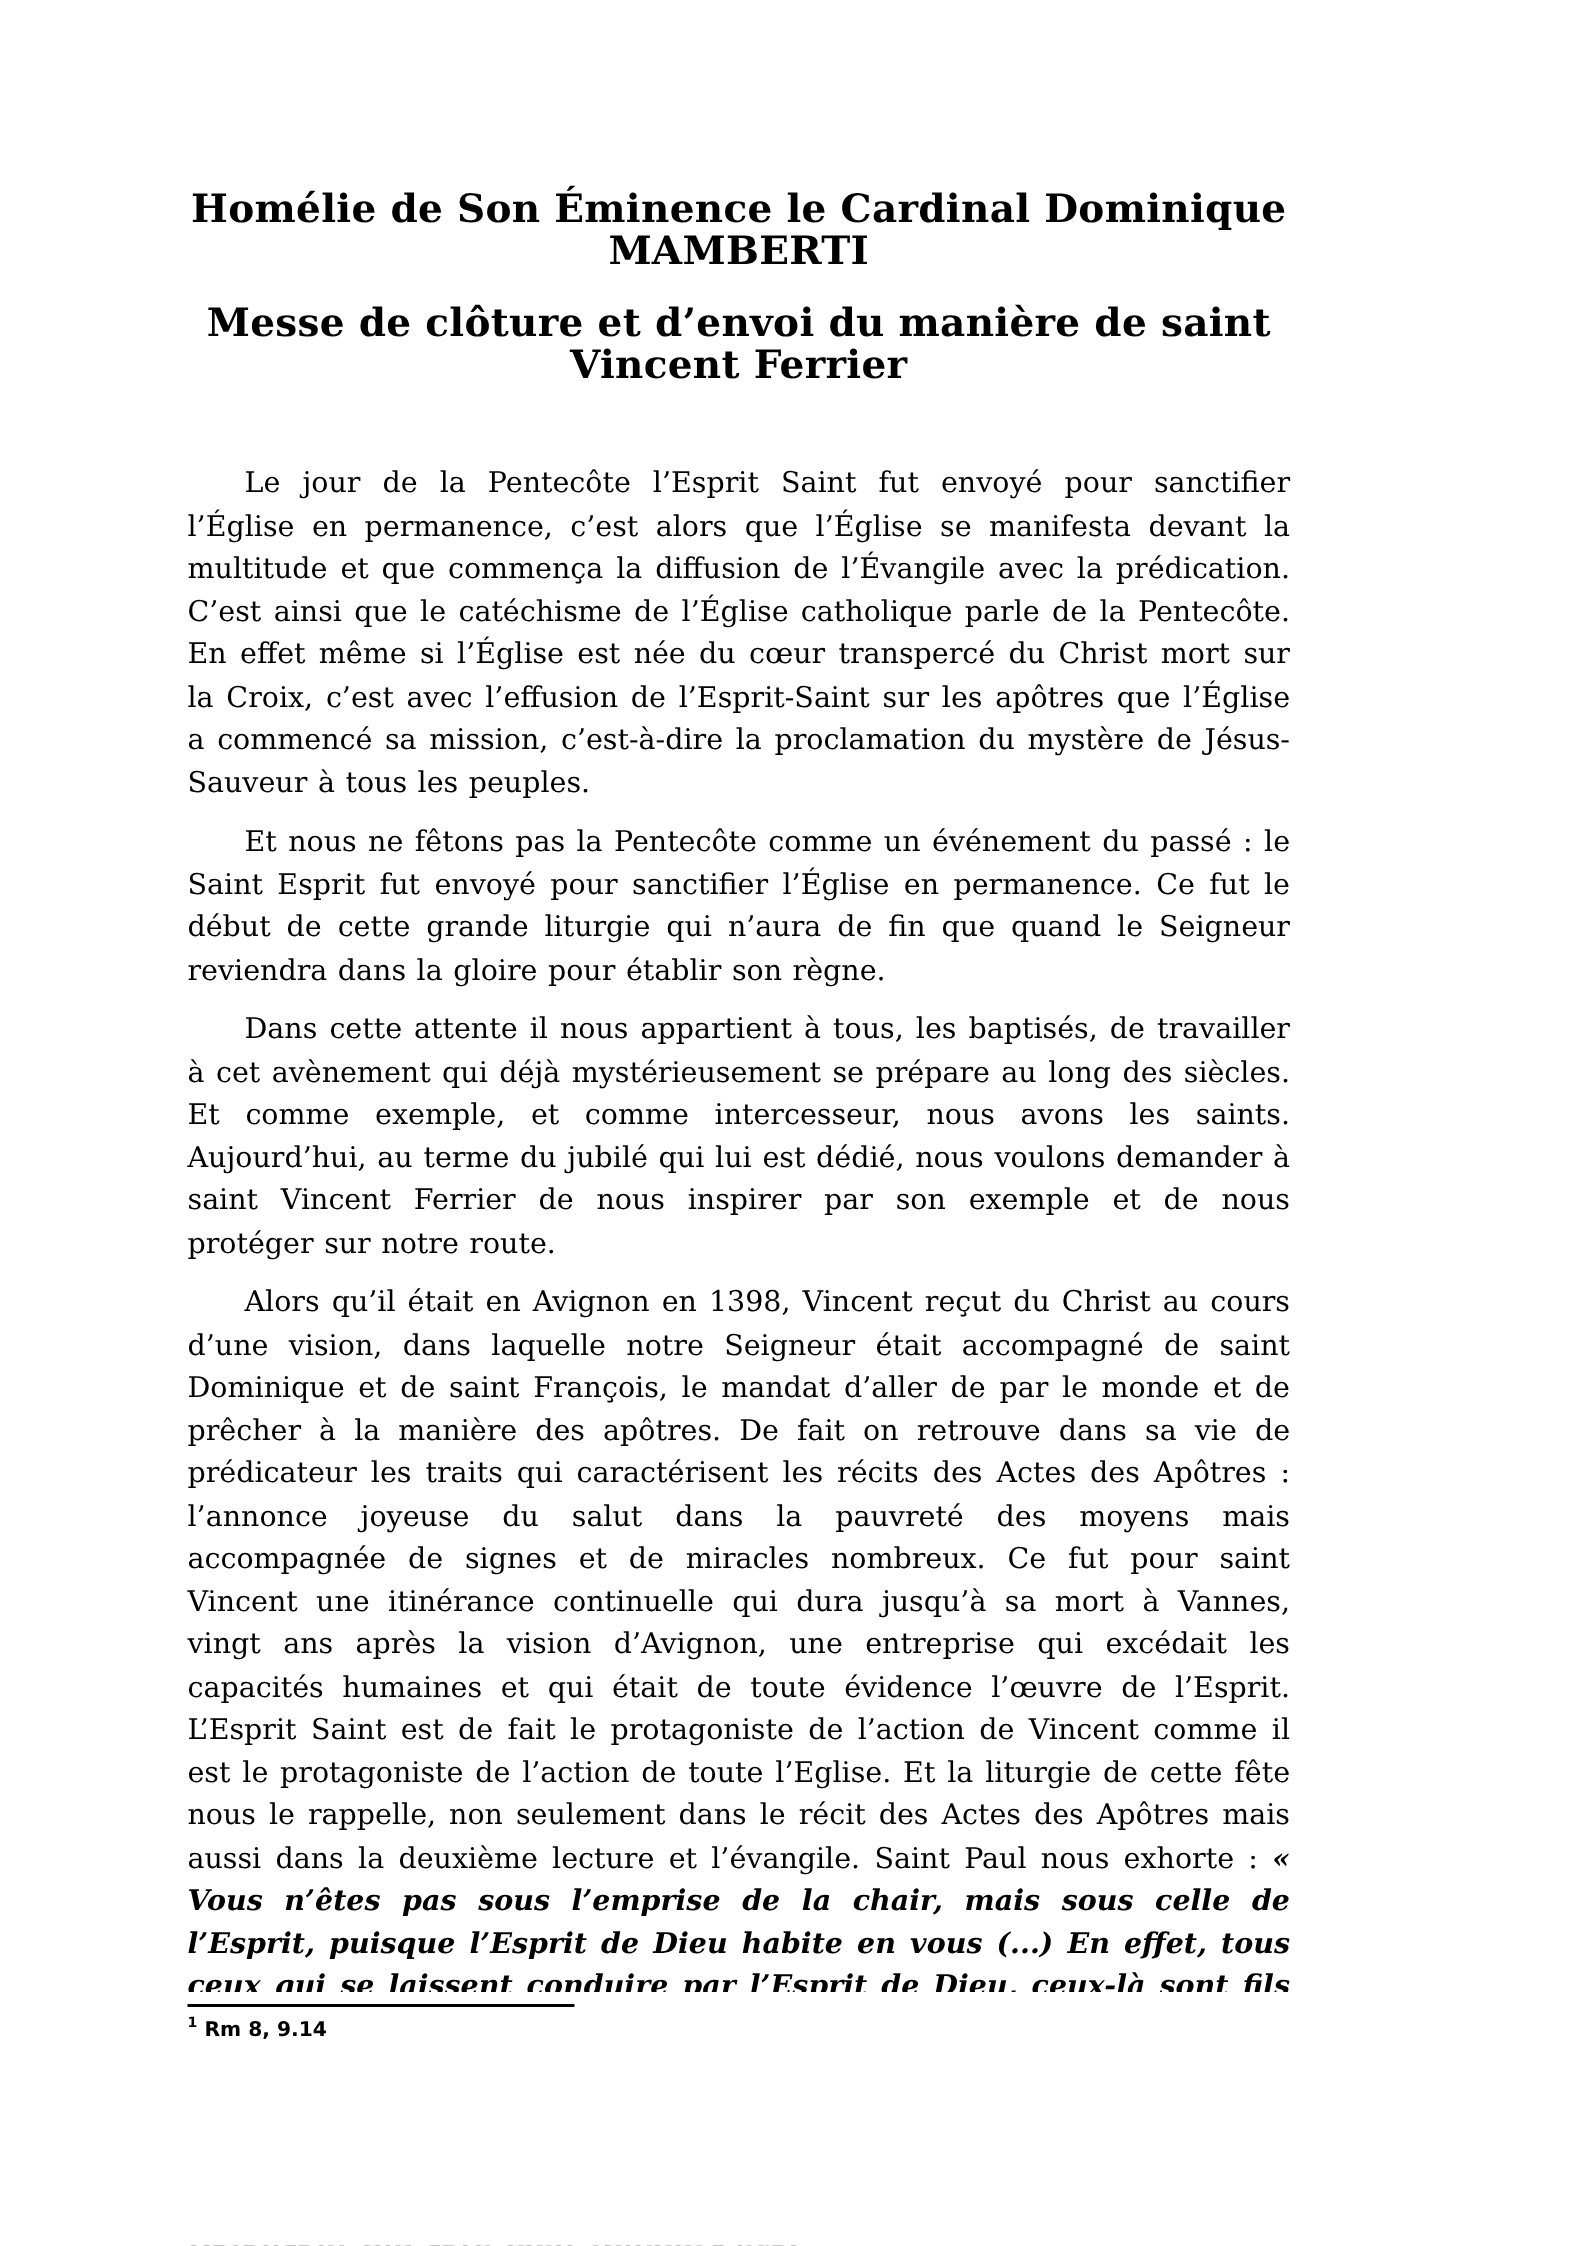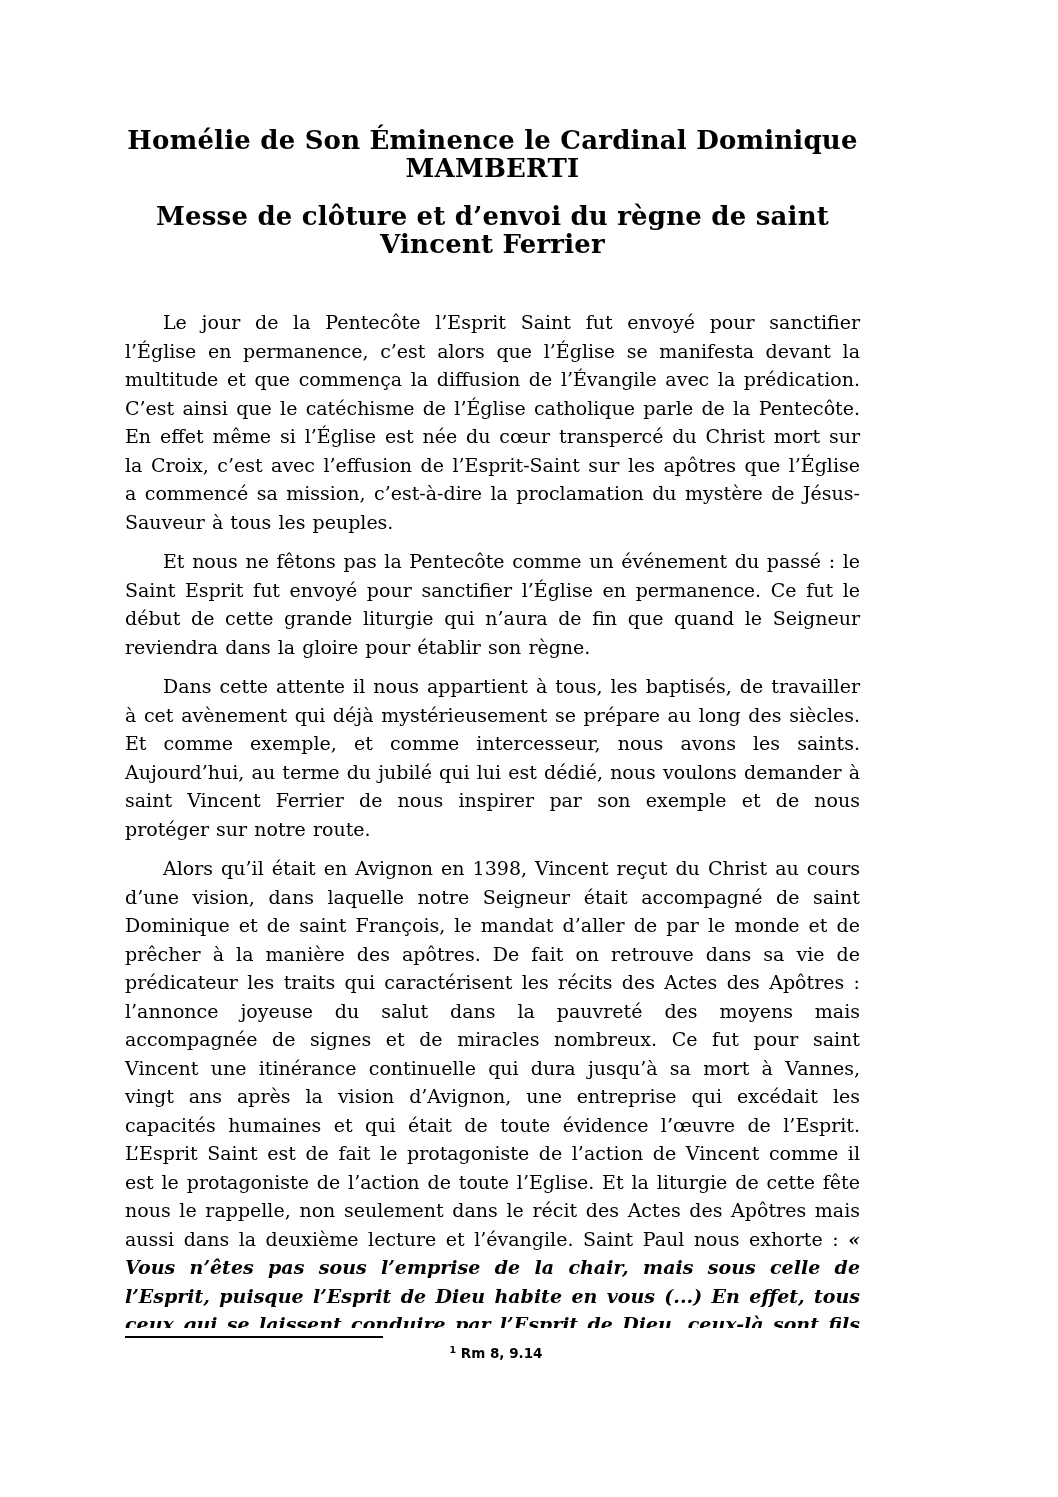--- a/index.html
+++ b/index.html
@@ -52,21 +52,20 @@
     line-height: 0;
   }
   .footnote-area {
     position: absolute;
     top: 1328px;
     left: 0;
     right: 0;
     bottom: 0;
     background: #ffffff;
     padding: 8px 116px 0 125px;
-    text-align: center;
   }
   .footnote-rule {
     width: 258px;
     border: 0;
     border-top: 2.5px solid #000000;
     margin: 0 0 7px 0;
   }
   .footnote-text {
     font-family: "DejaVu Sans", sans-serif;
     font-size: 13.5px;
@@ -79,21 +78,21 @@
     line-height: 0;
   }
 </style>
 </head>
 <body>
 
 <div class="page">
 
   <header class="doc-header">
     <h1 class="title-line">Homélie de Son Éminence le Cardinal Dominique MAMBERTI</h1>
-    <h1 class="title-line">Messe de clôture et d’envoi du règne de saint Vincent Ferrier</h1>
+    <h1 class="title-line">Messe de clôture et d’envoi du manière de saint Vincent Ferrier</h1>
   </header>
 
   <main class="doc-body">
 
   <p class="para"><span>Le jour de la Pentecôte l’Esprit Saint fut envoyé pour sanctifier l’Église en permanence, c’est alors que l’Église se manifesta devant la multitude et que commença la diffusion de l’Évangile avec la prédication. C’est ainsi que le catéchisme de l’Église catholique parle de la Pentecôte. En effet même si l’Église est née du cœur transpercé du Christ mort sur la Croix, c’est avec l’effusion de l’Esprit-Saint sur les apôtres que l’Église a commencé sa mission, c’est-à-dire la proclamation du mystère de Jésus-Sauveur à tous les peuples.</span></p>
       <p class="para"><span>Et nous ne fêtons pas la Pentecôte comme un événement du passé : le Saint Esprit fut envoyé pour sanctifier l’Église en permanence. Ce fut le début de cette grande liturgie qui n’aura de fin que quand le Seigneur reviendra dans la gloire pour établir son règne.</span></p>
       <p class="para"><span>Dans cette attente il nous appartient à tous, les baptisés, de travailler à cet avènement qui déjà mystérieusement se prépare au long des siècles. Et comme exemple, et comme intercesseur, nous avons les saints. Aujourd’hui, au terme du jubilé qui lui est dédié, nous voulons demander à saint Vincent Ferrier de nous inspirer par son exemple et de nous protéger sur notre route.</span></p>
       <p class="para"><span>Alors qu’il était en Avignon en 1398, Vincent reçut du Christ au cours d’une vision, dans laquelle notre Seigneur était accompagné de saint Dominique et de saint François, le mandat d’aller de par le monde et de prêcher à la manière des apôtres. De fait on retrouve dans sa vie de prédicateur les traits qui caractérisent les récits des Actes des Apôtres : l’annonce joyeuse du salut dans la pauvreté des moyens mais accompagnée de signes et de miracles nombreux. Ce fut pour saint Vincent une itinérance continuelle qui dura jusqu’à sa mort à Vannes, vingt ans après la vision d’Avignon, une entreprise qui excédait les capacités humaines et qui était de toute évidence l’œuvre de l’Esprit. L’Esprit Saint est de fait le protagoniste de l’action de Vincent comme il est le protagoniste de l’action de toute l’Eglise. Et la liturgie de cette fête nous le rappelle, non seulement dans le récit des Actes des Apôtres mais aussi dans la deuxième lecture et l’évangile. Saint Paul nous exhorte : </span><span class="quote">« Vous n’êtes pas sous l’emprise de la chair, mais sous celle de l’Esprit, puisque l’Esprit de Dieu habite en vous (...) En effet, tous ceux qui se laissent conduire par l’Esprit de Dieu, ceux-là sont fils de Dieu. Vous n’avez pas reçu un esprit qui fait de vous des esclaves et vous ramène à la peur ; mais vous avez reçu un Esprit qui fait de vous des fils ; et c’est en lui que nous crions « Abba ! », c’est-à-dire : Père ! </span><sup class="quote">1</sup><span class="quote">»</span><span> Le Seigneur Jésus lui-même nous dit dans l’évangile : </span><span class="quote">« Moi, je prierai le Père, et il vous donnera un autre Défenseur qui sera pour toujours avec</span></p>
     </main>
 

